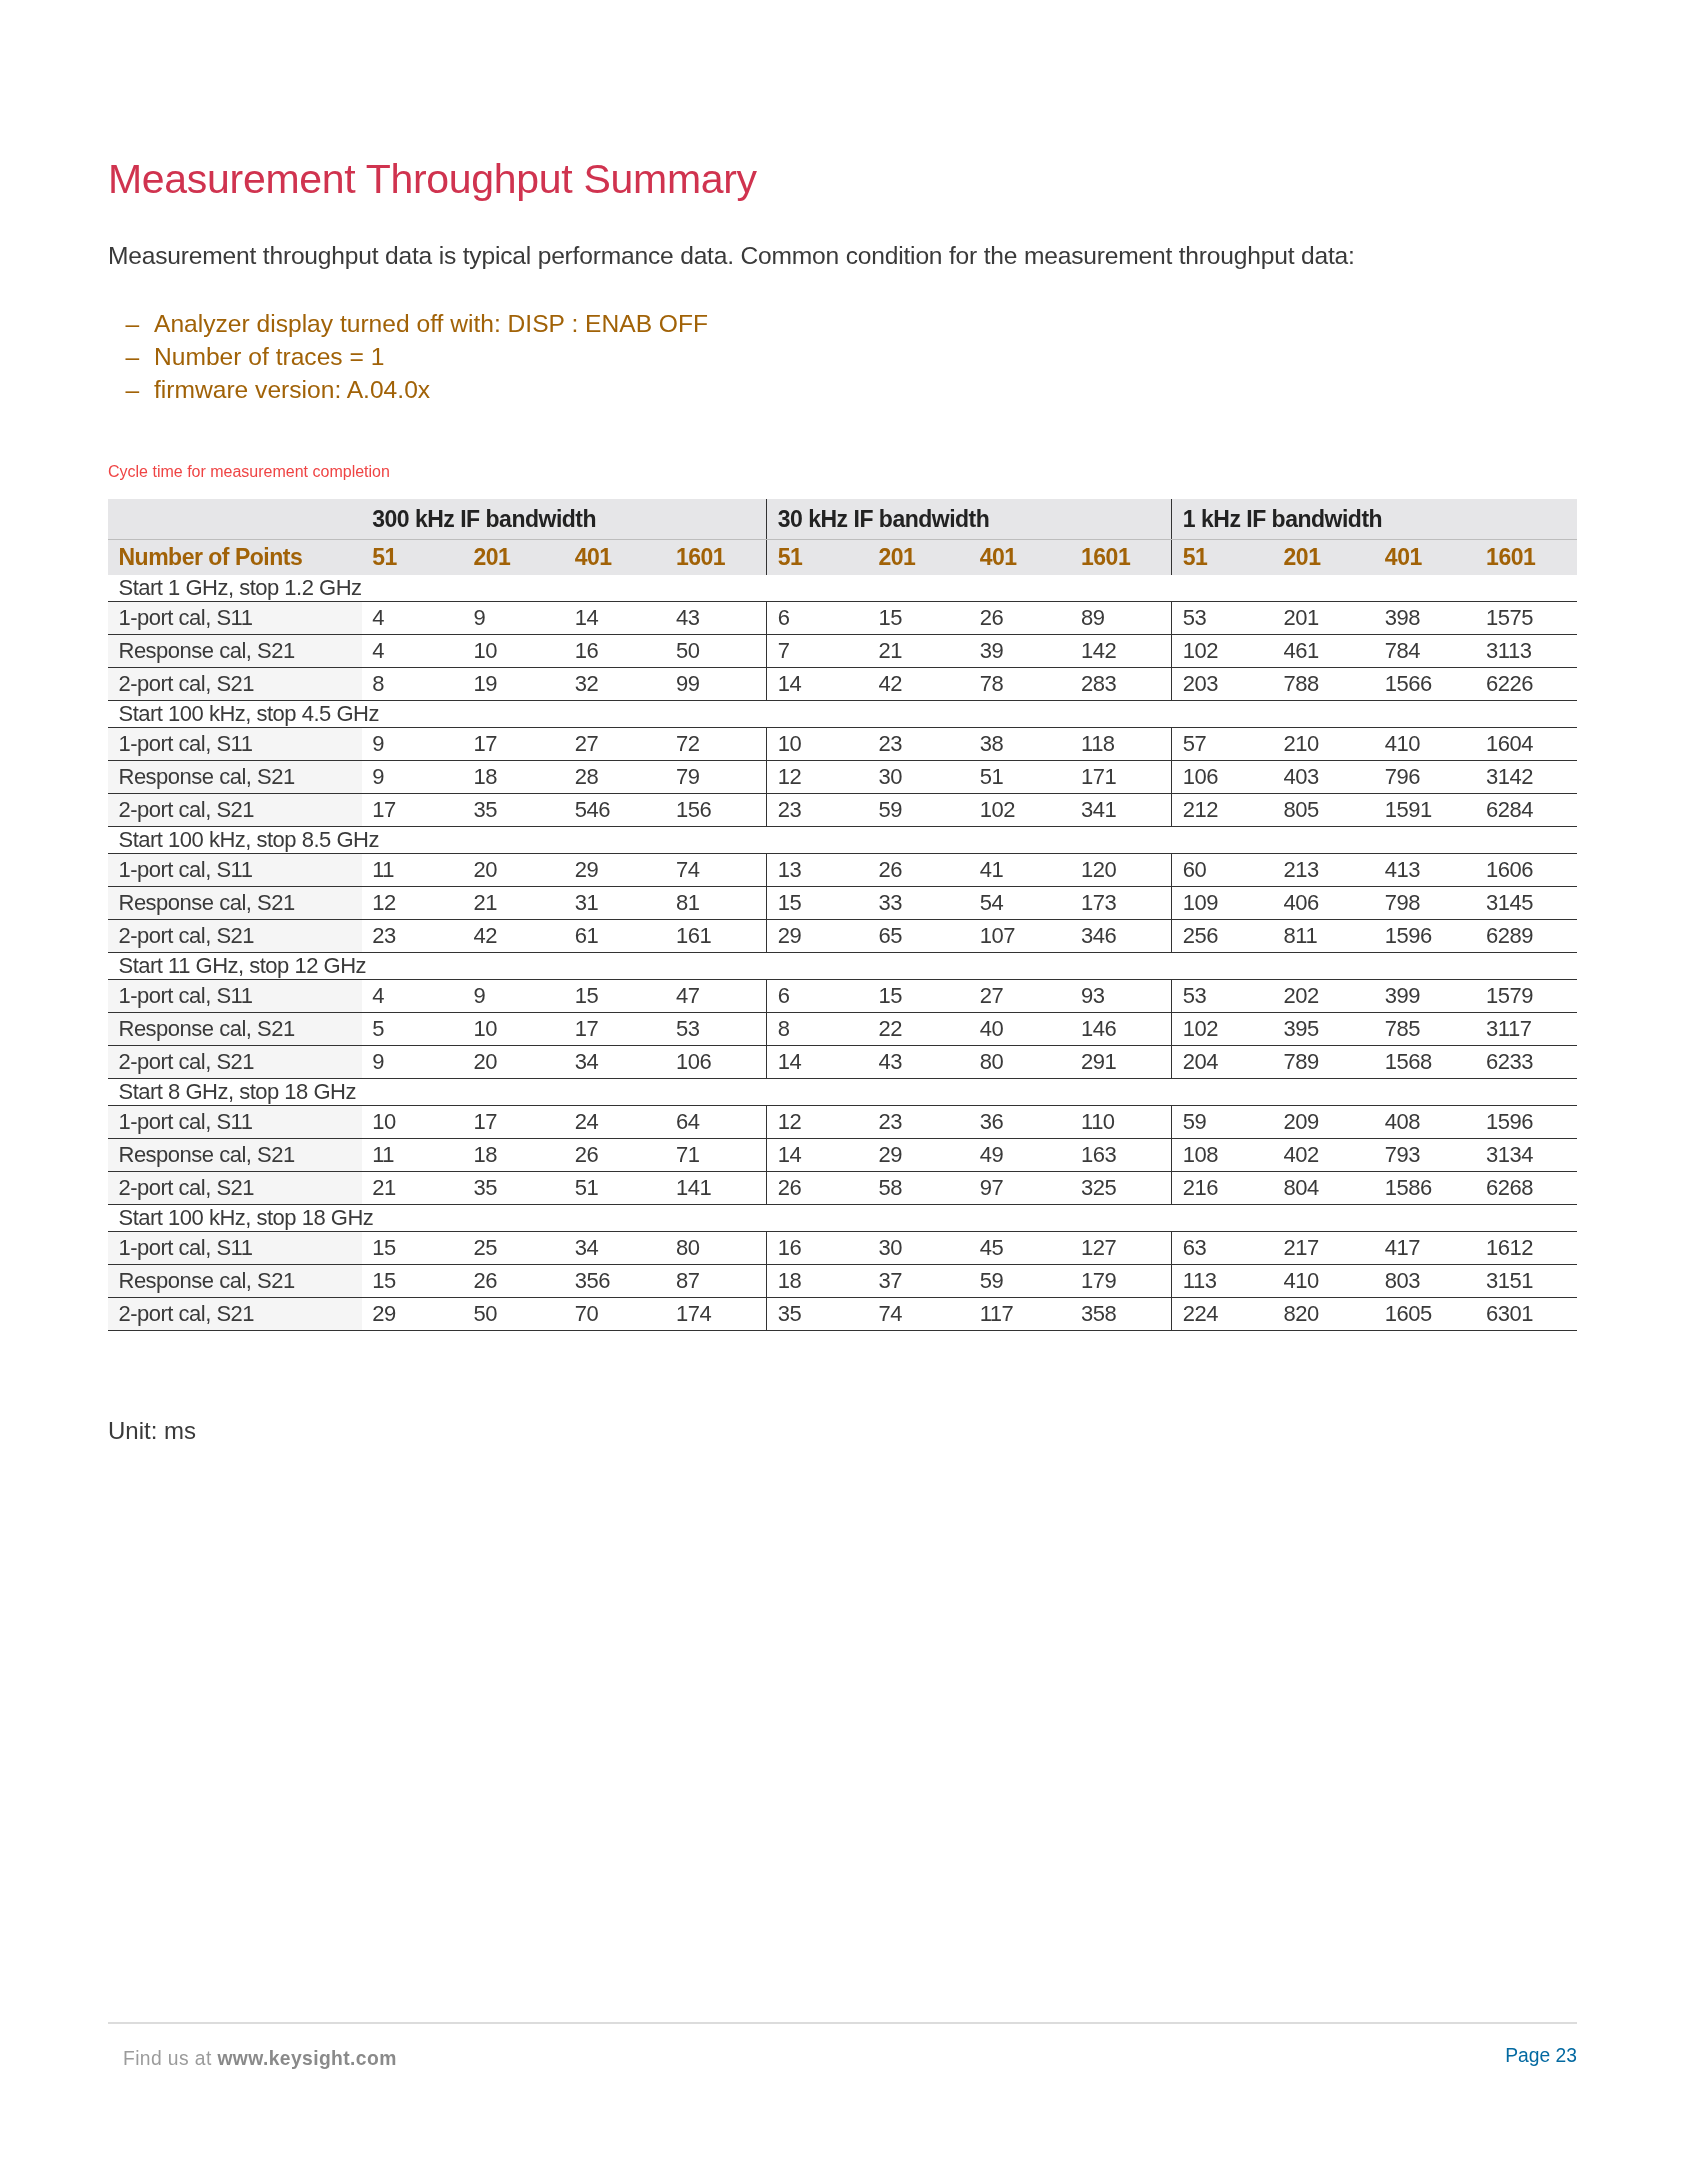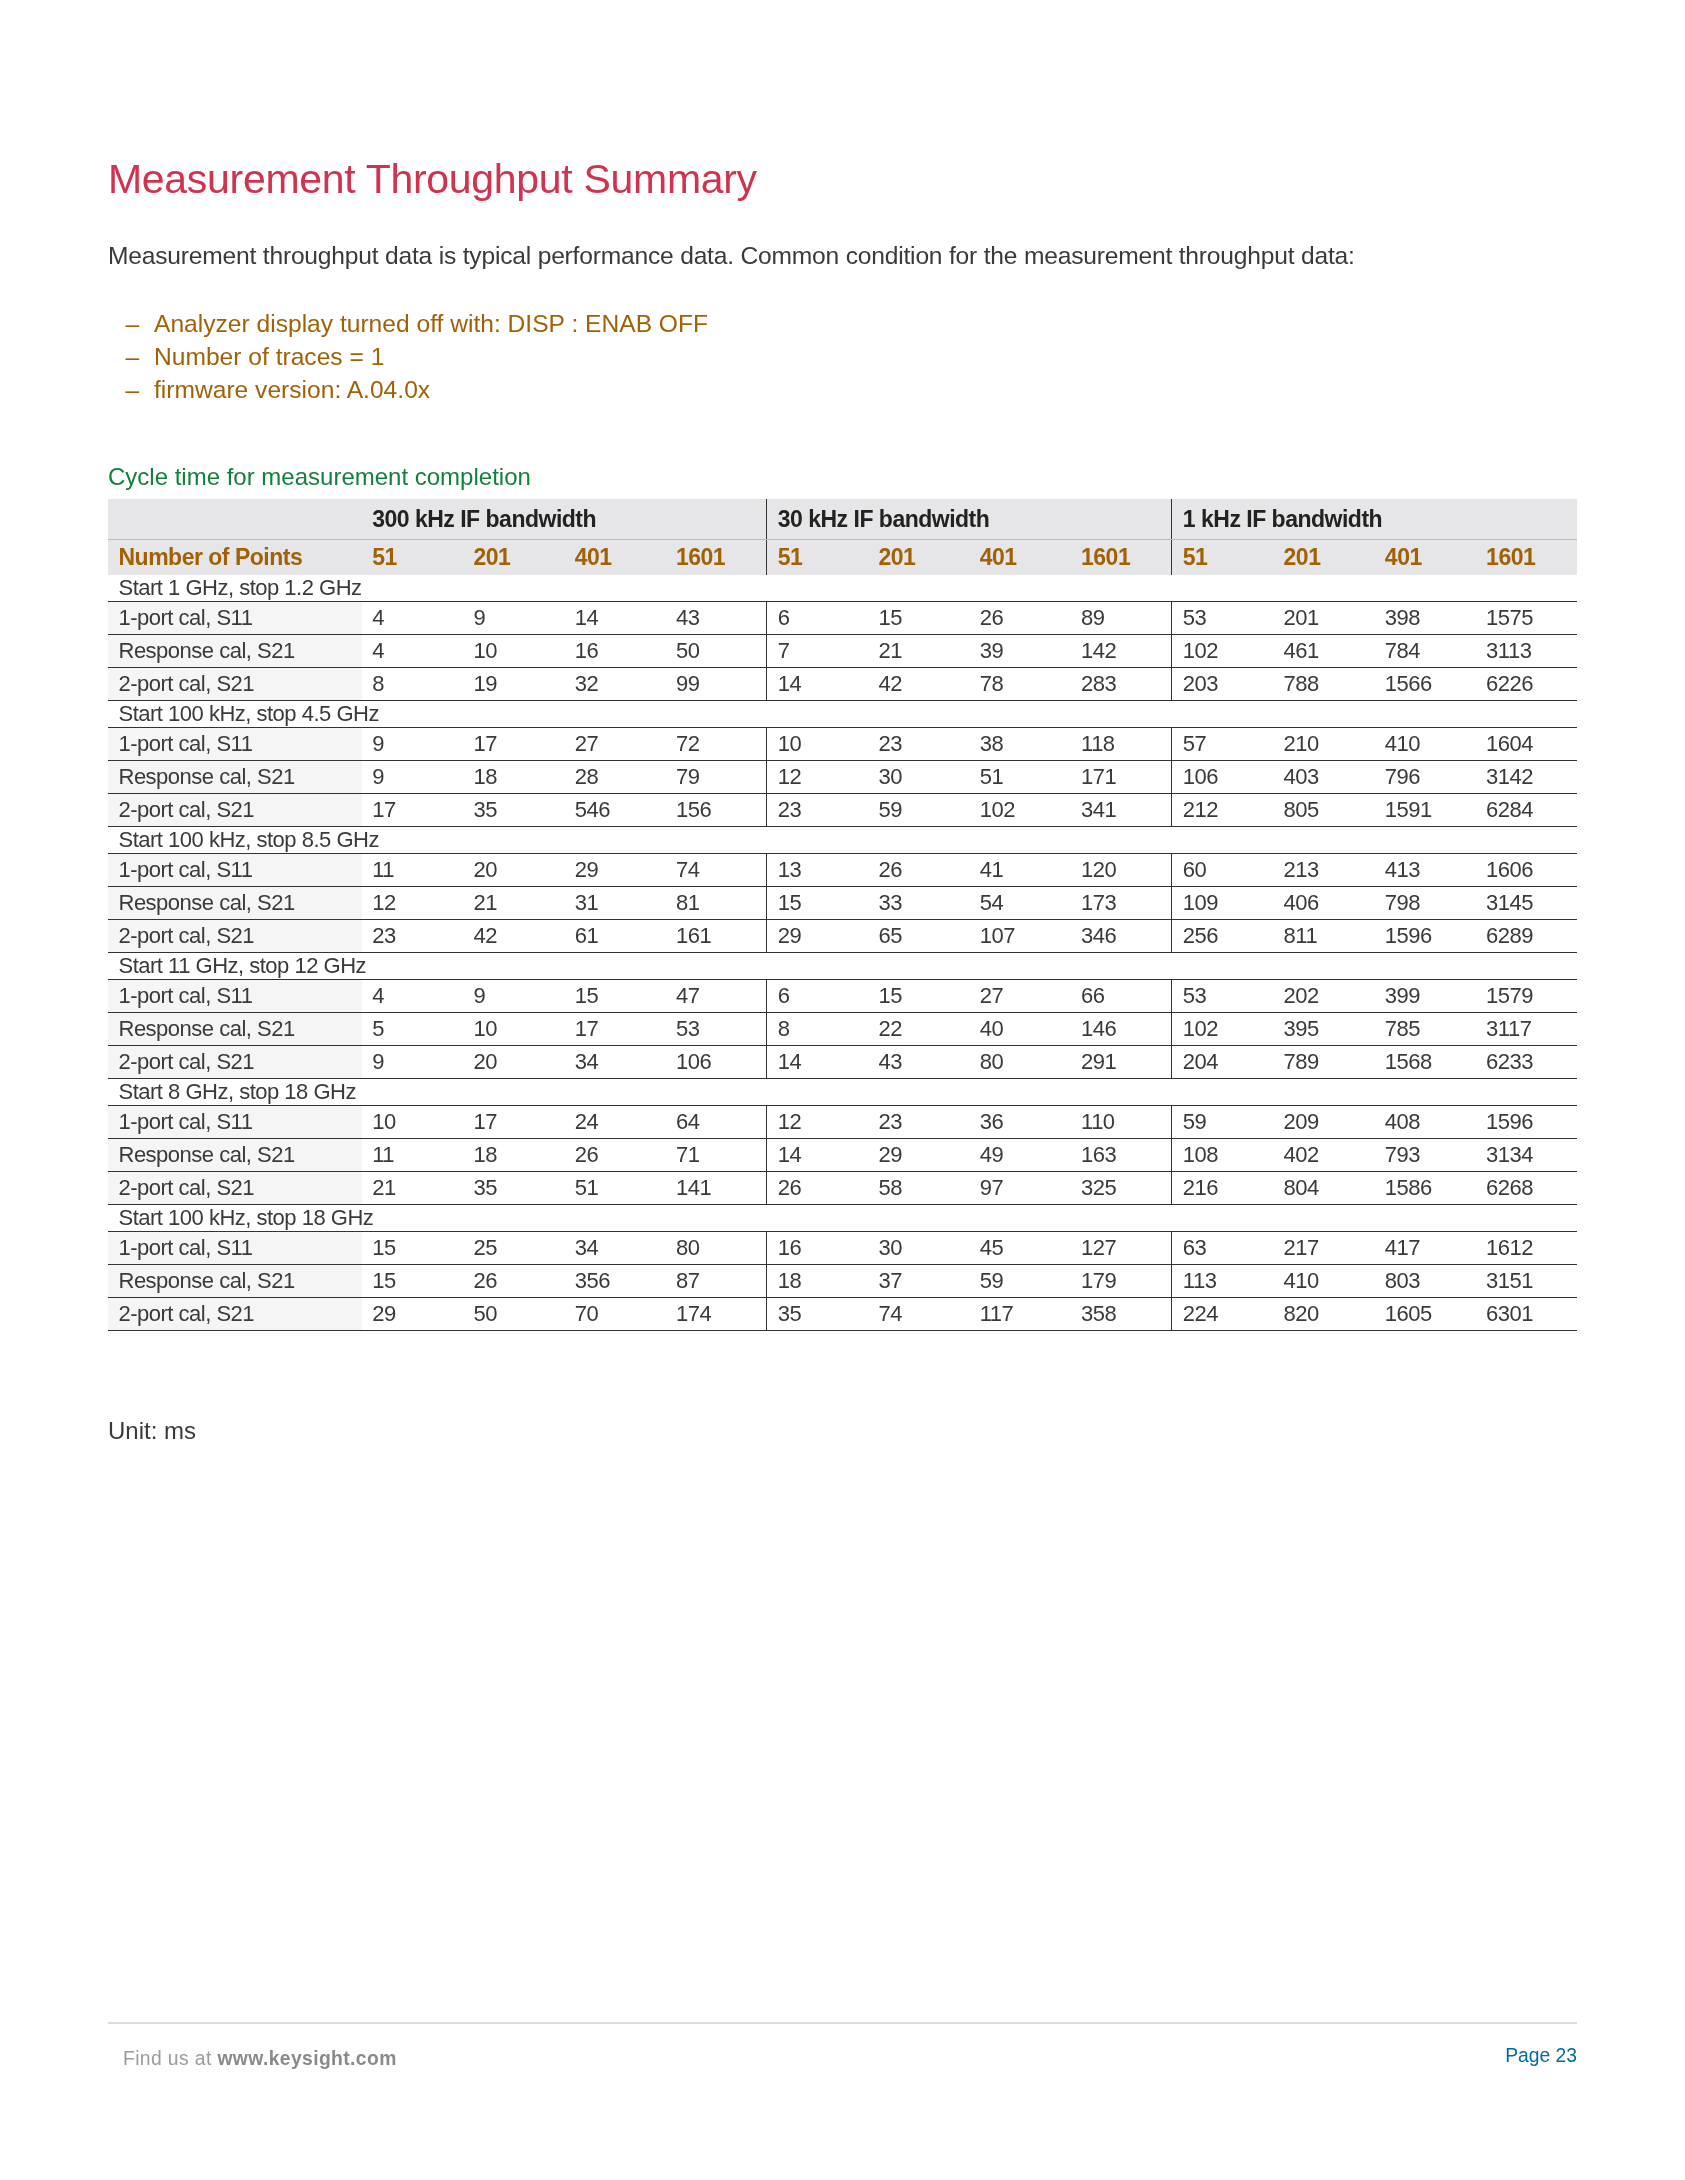--- a/index.html
+++ b/index.html
@@ -17,21 +17,21 @@
     font-size: 24.6px; color: #3a3a3a; margin: 0; letter-spacing: -0.2px;
   }
   .bullets {
     position: absolute; left: 108px; top: 307px; margin: 0; padding: 0; list-style: none;
     font-size: 24.6px; color: #a16207;
   }
   .bullets li { height: 33px; line-height: 33px; white-space: nowrap; }
   .bullets .dash { display: inline-block; width: 46px; padding-left: 17.6px; box-sizing: border-box; }
   .caption {
     position: absolute; left: 108px; top: 463px;
-    font-size: 24px; color: #15803d; margin: 0;
+    font-size: 16px; color: #ef4444; margin: 0;
   }
   table.tp {
     position: absolute; left: 108px; top: 499px; width: 1469px;
     border-collapse: collapse; table-layout: fixed;
     font-family: "Liberation Sans Narrow", "Liberation Sans", sans-serif;
   }
   table.tp col.label { width: 253px; }
   table.tp col.num { width: 101px; }
   table.tp thead tr.bw th {
     background: #e6e6e8; height: 40px; font-size: 23px; font-weight: bold;
@@ -271,21 +271,21 @@
       </tr>
       <tr class="row">
         <td class="label-cell">1-port cal, S11</td>
         <td>4</td>
         <td>9</td>
         <td>15</td>
         <td>47</td>
         <td class="vdiv">6</td>
         <td>15</td>
         <td>27</td>
-        <td>66</td>
+        <td>93</td>
         <td class="vdiv">53</td>
         <td>202</td>
         <td>399</td>
         <td>1579</td>
       </tr>
       <tr class="row">
         <td class="label-cell">Response cal, S21</td>
         <td>5</td>
         <td>10</td>
         <td>17</td>

